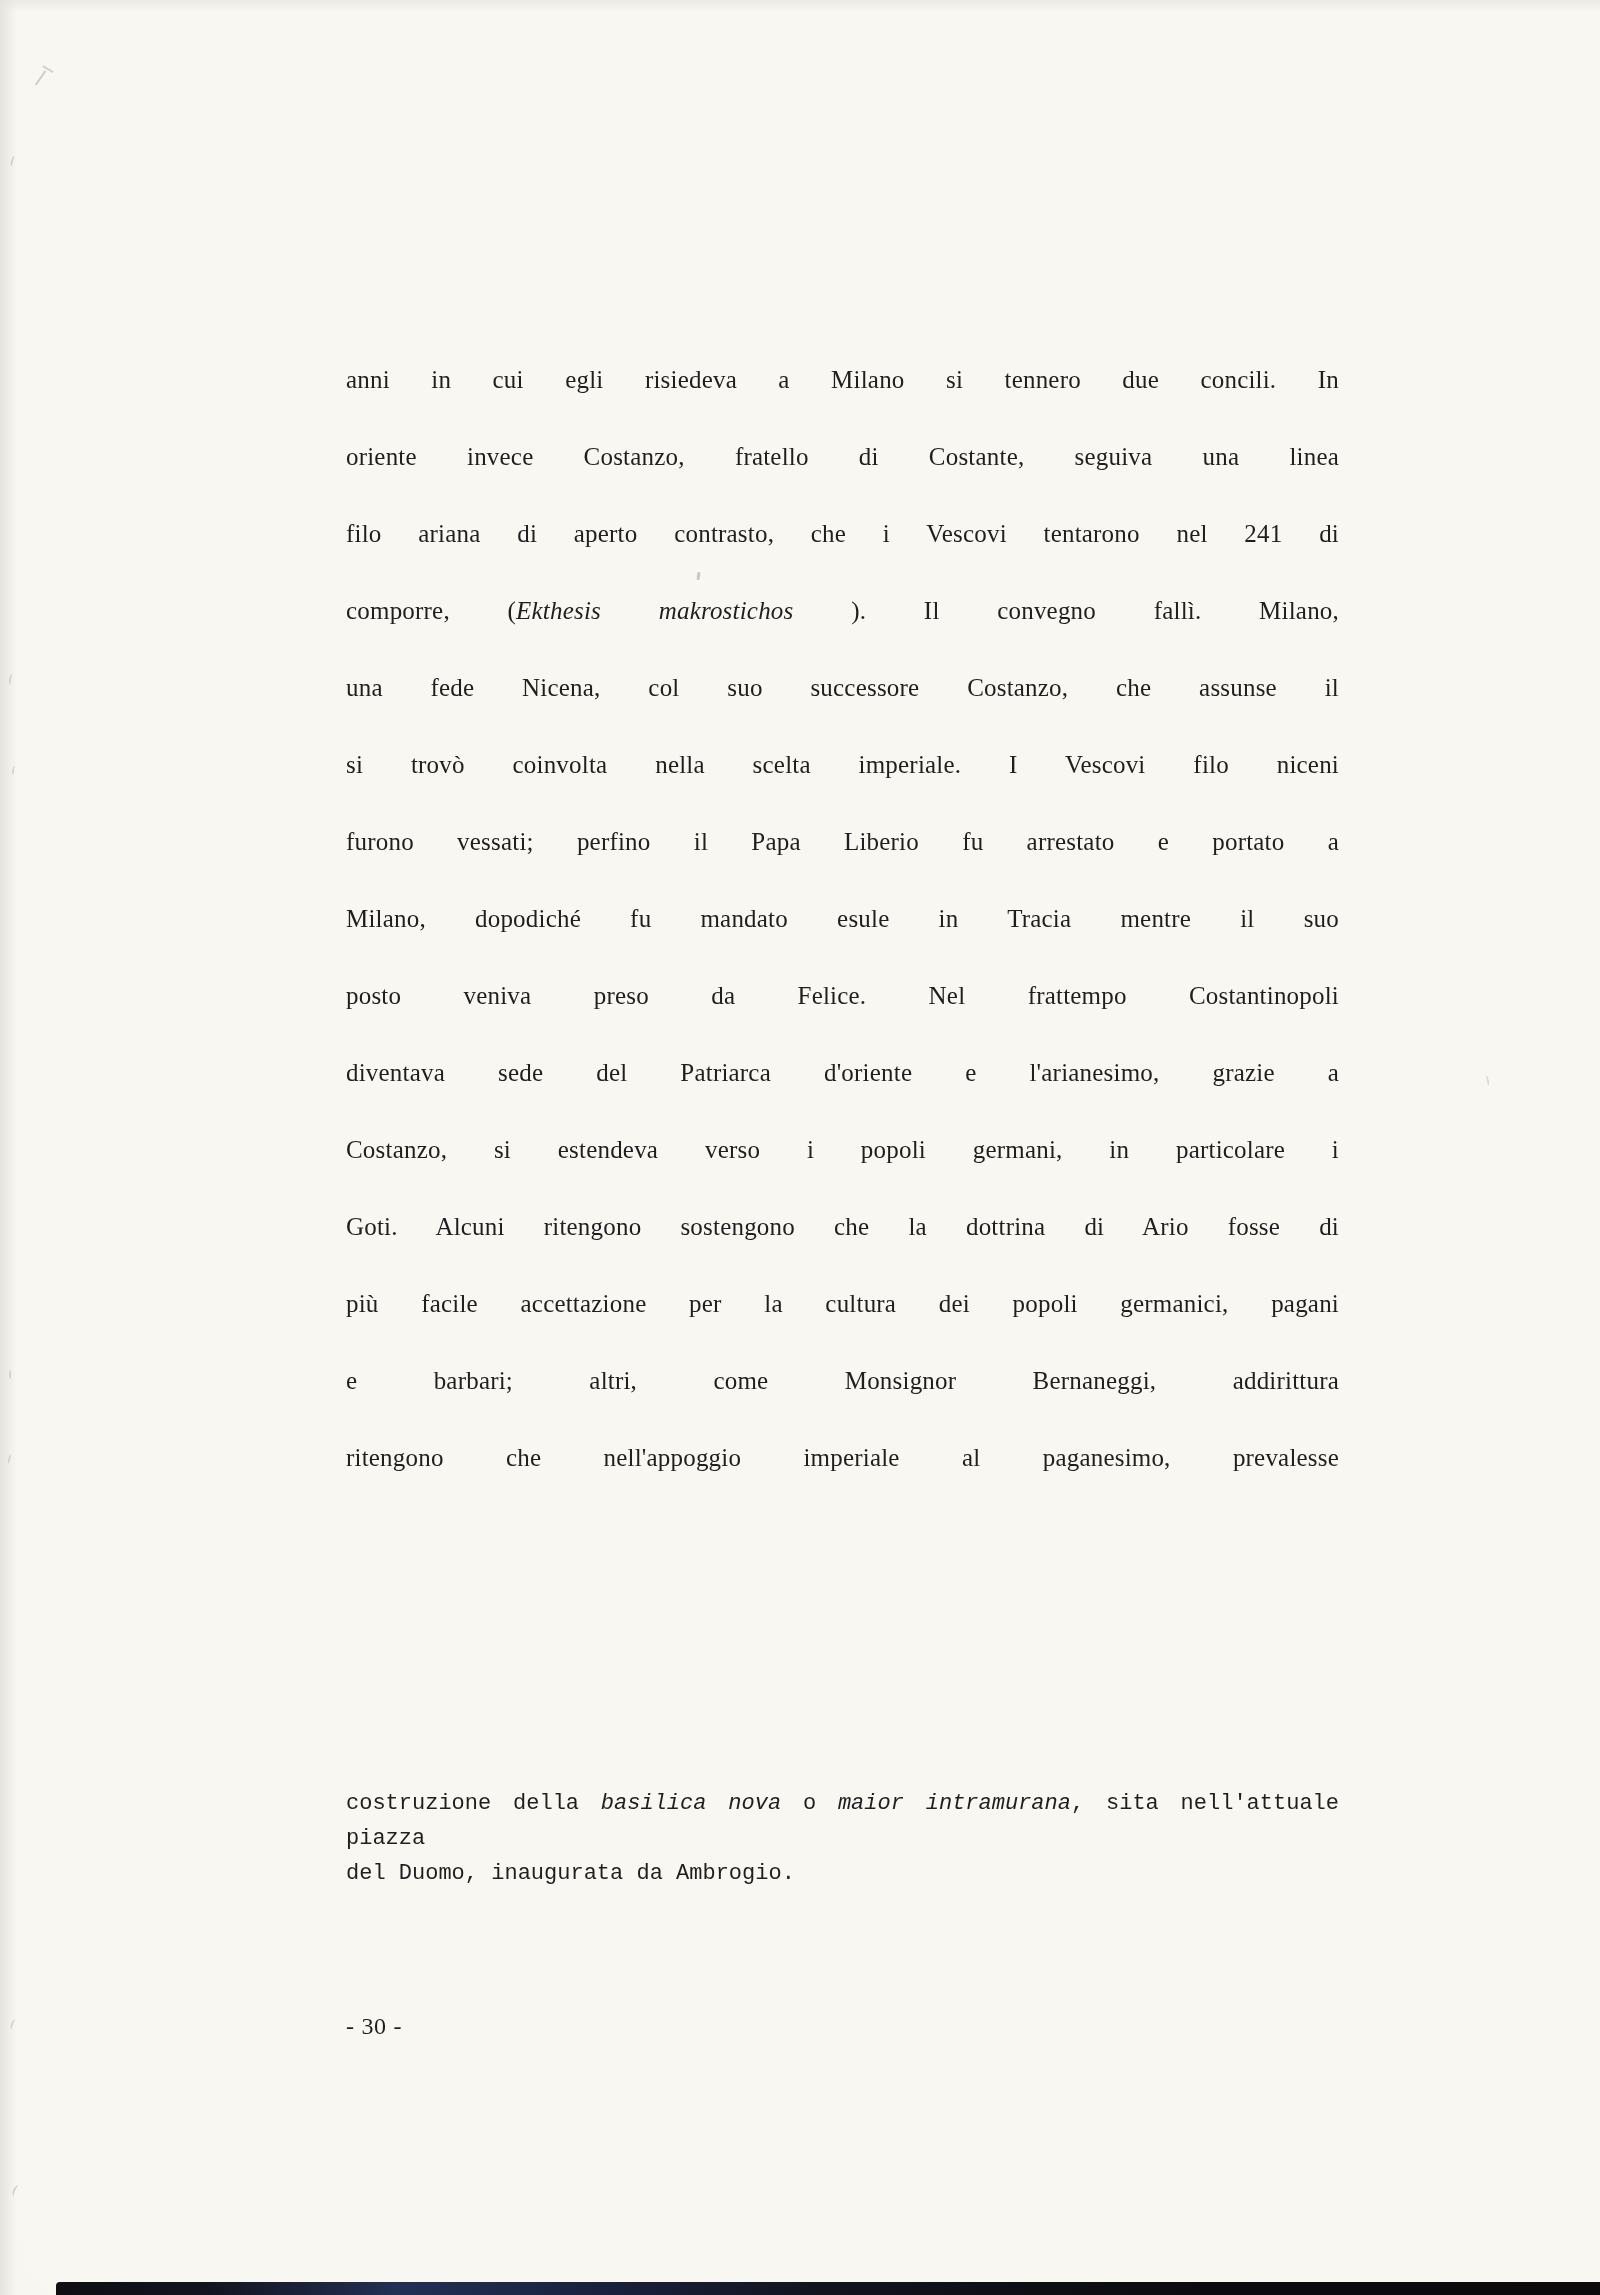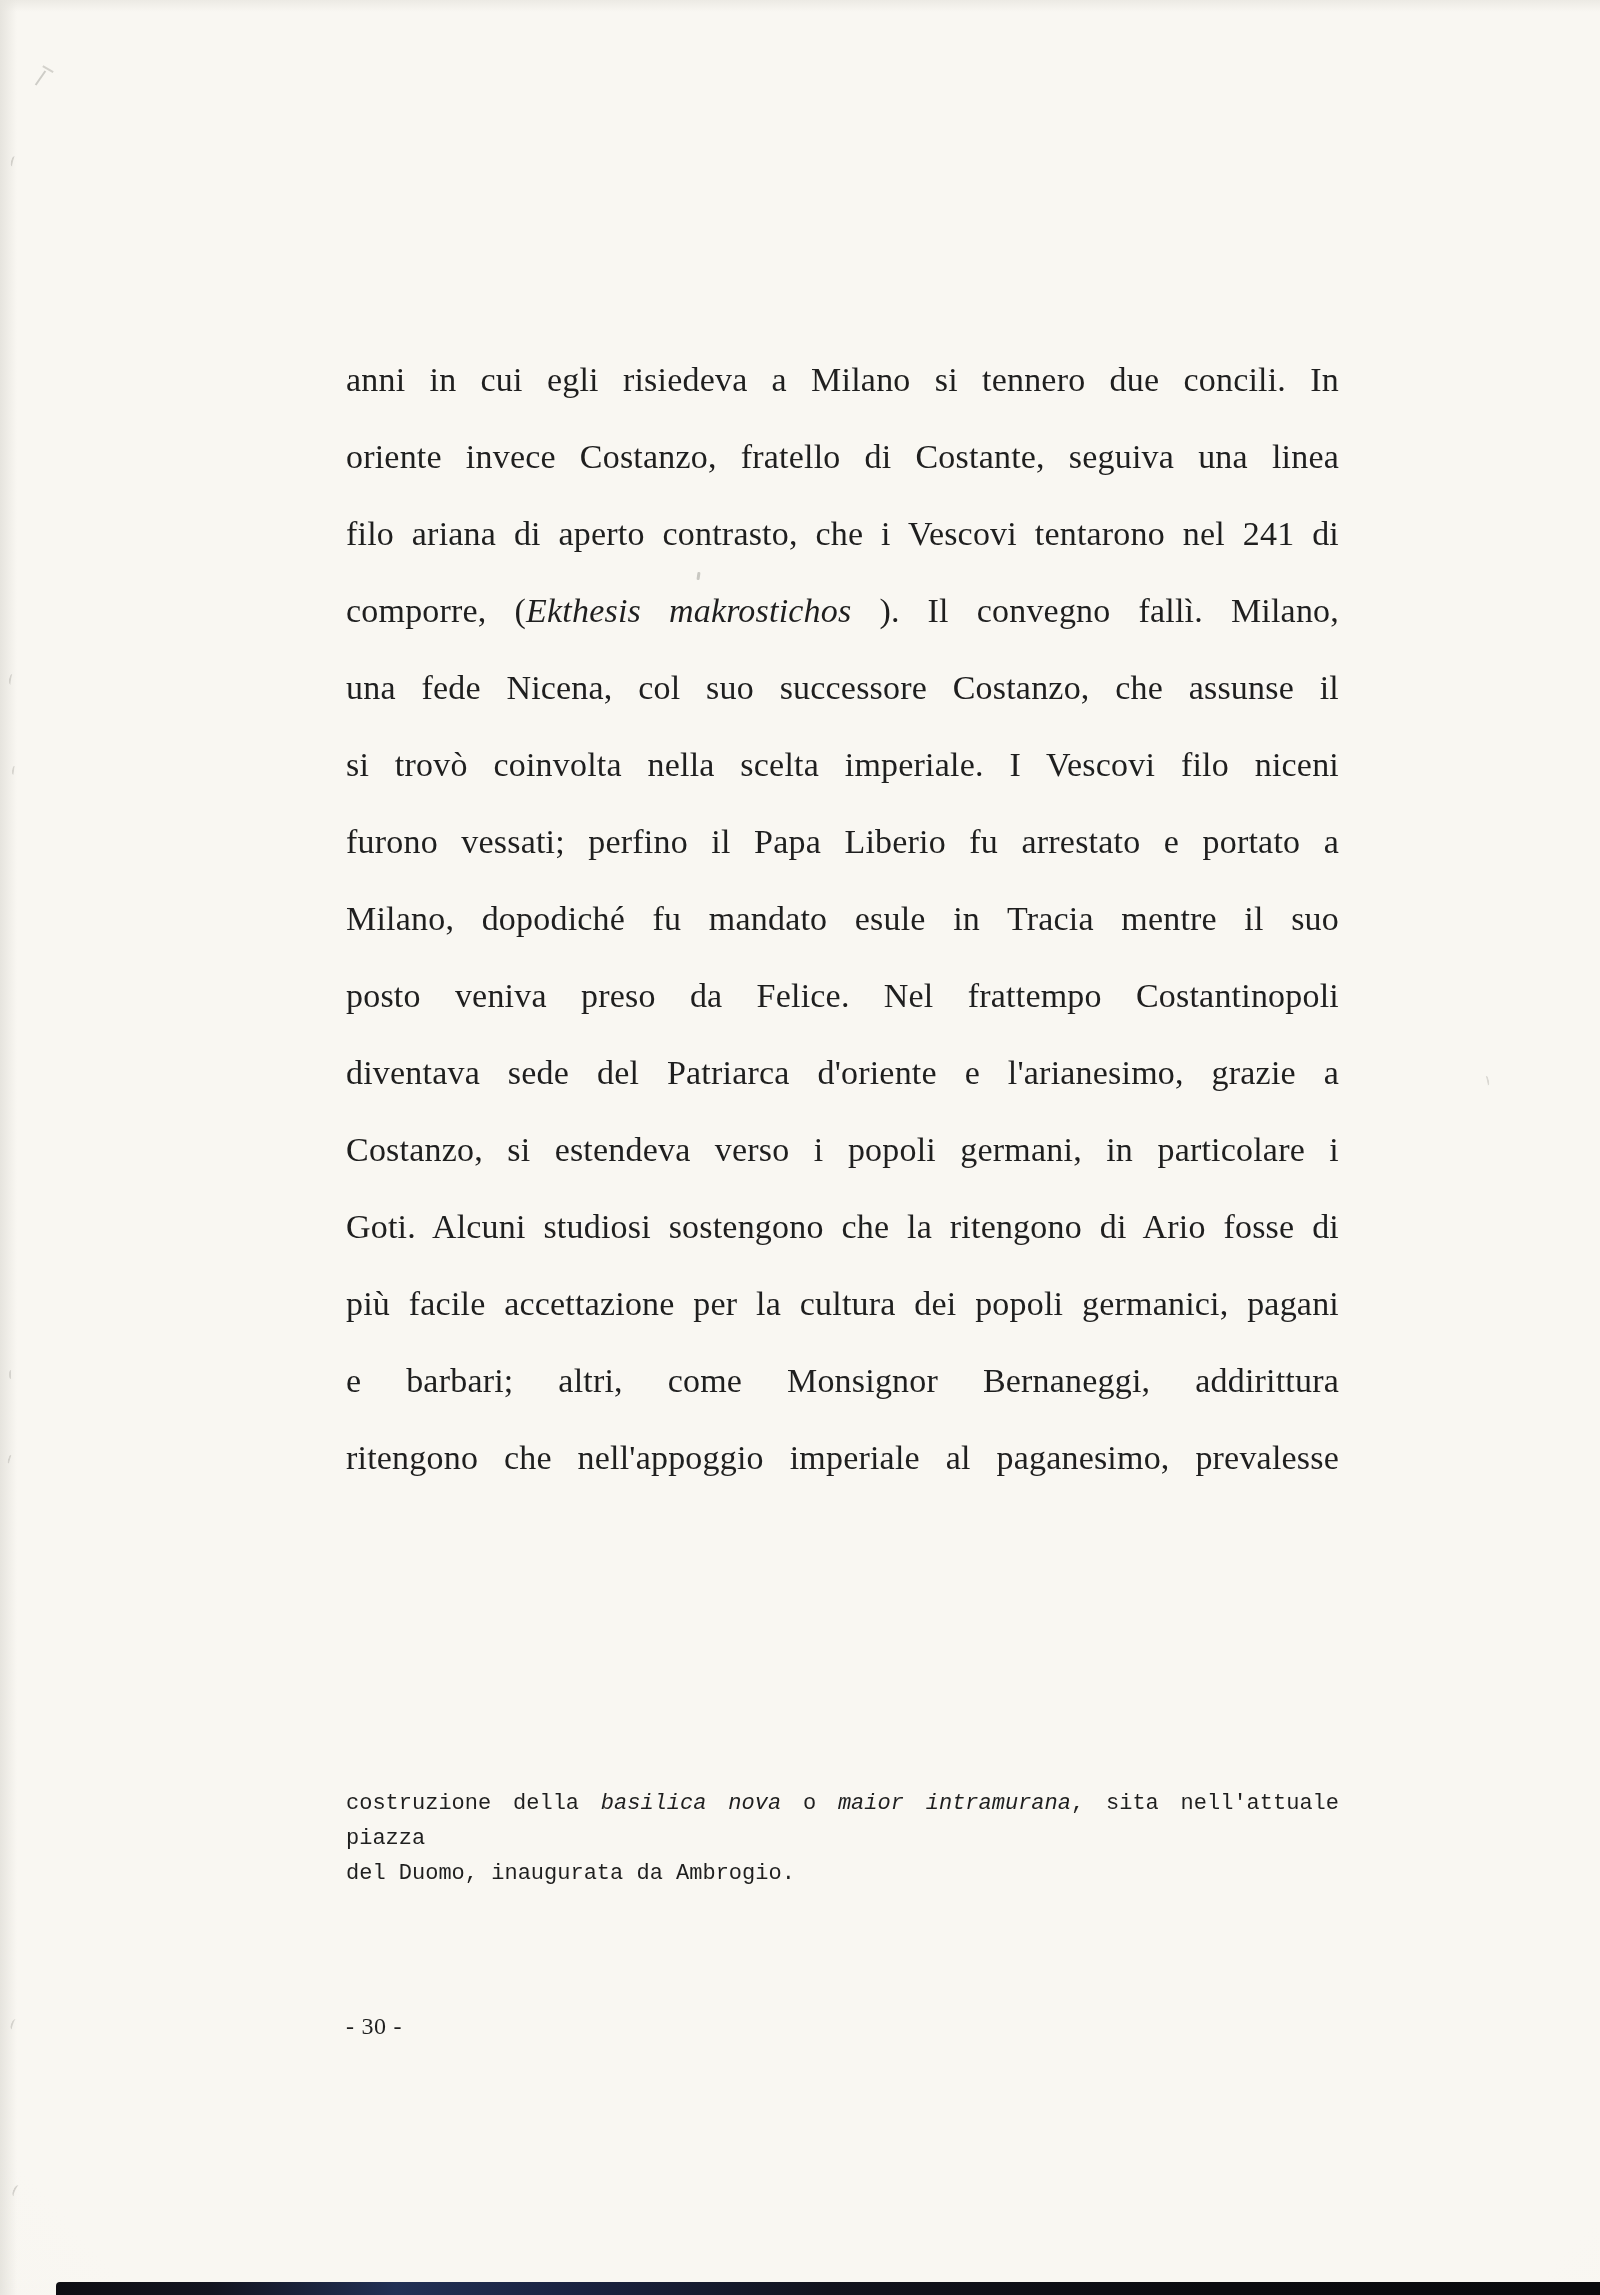--- a/index.html
+++ b/index.html
@@ -27,21 +27,21 @@
     background:linear-gradient(180deg, #eceae4 0%, rgba(246,244,239,0) 100%);
   }
 
   .body-text {
     position:absolute;
     left:346px; top:341px; width:993px;
   }
   .body-text .line {
     height:77px;
     line-height:77px;
-    font-size:34px;
+    font-size:25px;
     letter-spacing:0.2px;
     text-align:justify;
     text-align-last:justify;
   }
 
   .it { font-style:italic; }
 
   .footnote {
     position:absolute;
     left:346px; top:1786px; width:993px;
@@ -112,21 +112,21 @@
       <div class="line"><span>oriente invece Costanzo, fratello di Costante, seguiva una linea</span></div>
       <div class="line"><span>filo ariana di aperto contrasto, che i Vescovi tentarono nel 241 di</span></div>
       <div class="line"><span>comporre, (</span><span class="it">Ekthesis makrostichos</span><span> ). Il convegno fallì. Milano,</span></div>
       <div class="line"><span>una fede Nicena, col suo successore Costanzo, che assunse il</span></div>
       <div class="line"><span>si trovò coinvolta nella scelta imperiale. I Vescovi filo niceni</span></div>
       <div class="line"><span>furono vessati; perfino il Papa Liberio fu arrestato e portato a</span></div>
       <div class="line"><span>Milano, dopodiché fu mandato esule in Tracia mentre il suo</span></div>
       <div class="line"><span>posto veniva preso da Felice. Nel frattempo Costantinopoli</span></div>
       <div class="line"><span>diventava sede del Patriarca d'oriente e l'arianesimo, grazie a</span></div>
       <div class="line"><span>Costanzo, si estendeva verso i popoli germani, in particolare i</span></div>
-      <div class="line"><span>Goti. Alcuni studiosi sostengono che la ritengono di Ario fosse di</span></div>
+      <div class="line"><span>Goti. Alcuni ritengono sostengono che la dottrina di Ario fosse di</span></div>
       <div class="line"><span>più facile accettazione per la cultura dei popoli germanici, pagani</span></div>
       <div class="line"><span>e barbari; altri, come Monsignor Bernaneggi, addirittura</span></div>
       <div class="line"><span>ritengono che nell'appoggio imperiale al paganesimo, prevalesse</span></div>
     </div>
 
   <div class="footnote">
       <div class="fn-line"><span>costruzione della </span><span class="it">basilica nova</span><span> o </span><span class="it">maior intramurana</span><span>, sita nell'attuale piazza</span></div>
       <div class="fn-line"><span>del Duomo, inaugurata da Ambrogio.</span></div>
     </div>
 

